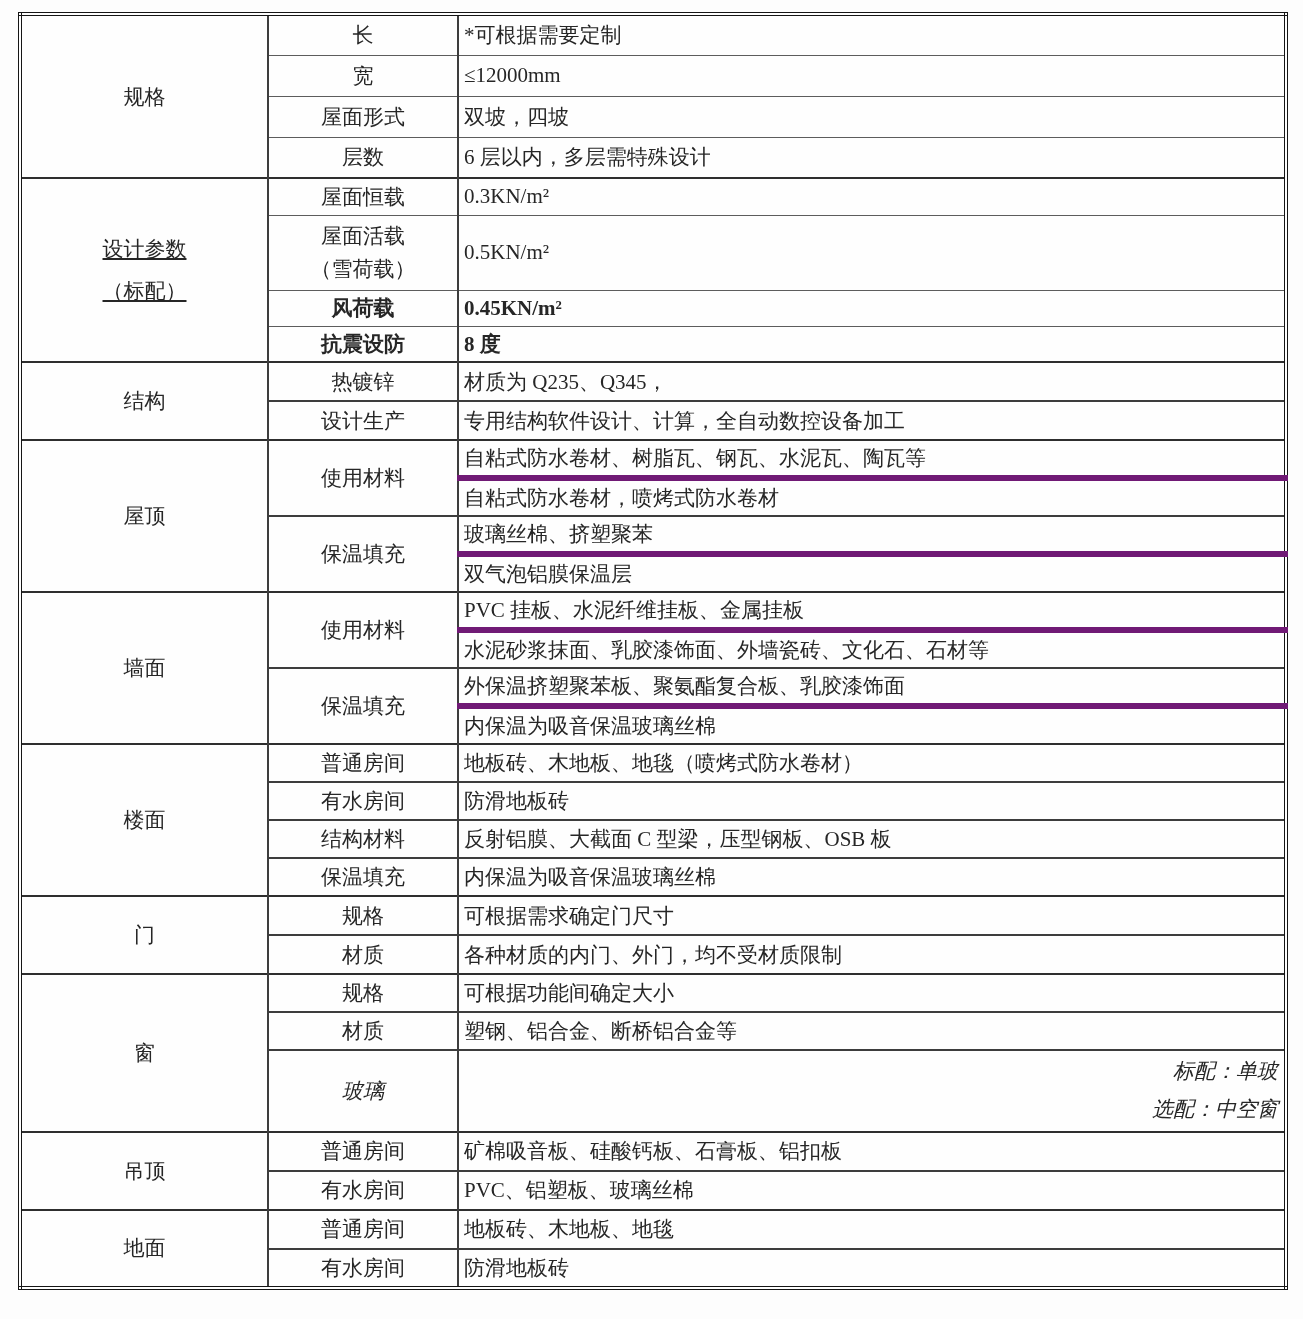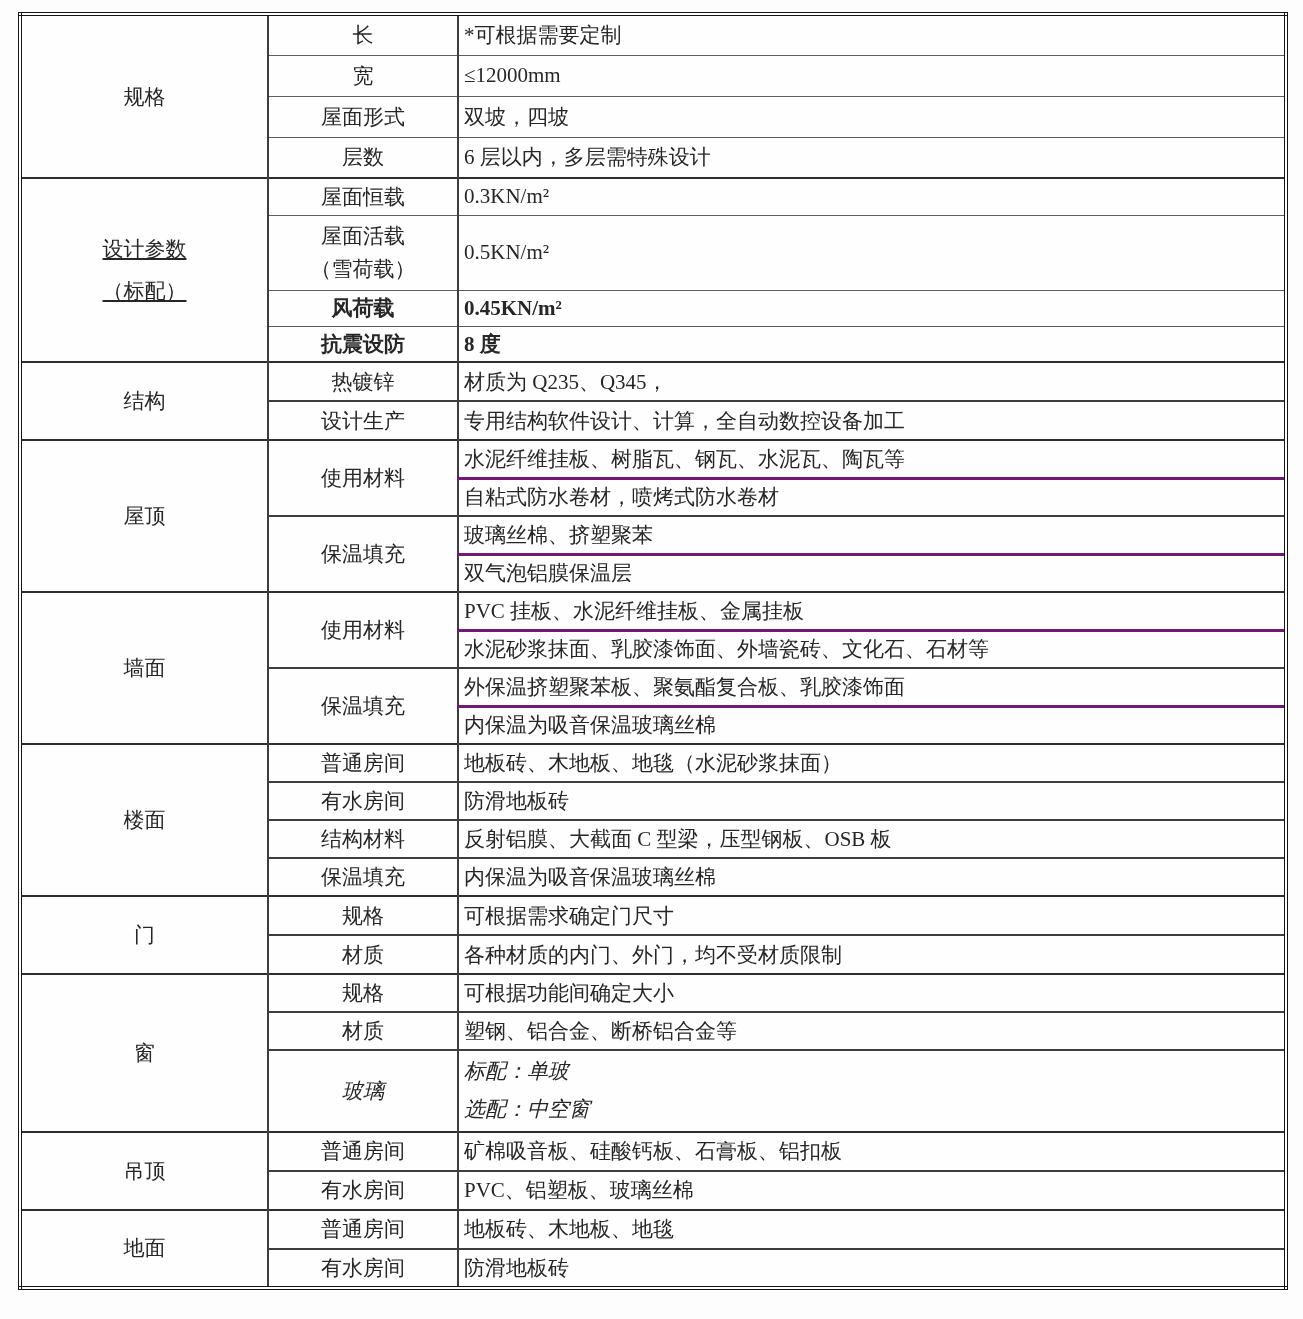--- a/index.html
+++ b/index.html
@@ -26,27 +26,27 @@
   col.c3{width:828px;}
   td{
     border-left:2px solid #3d3d3d;
     border-top:2px solid #3d3d3d;
     padding:0;
     vertical-align:middle;
     overflow:hidden;
   }
   tr.sec td{border-top:2px solid #2e2e2e;}
   tr.thin td{border-top-width:1px;border-top-color:#5c5c5c;}
-  td.hairline{border-top:3px solid #701a75;}
+  td.hairline{border-top:6px solid #701a75;}
   td.cat,td.sub{text-align:center;}
   td.val{text-align:left;padding:2px 6px 2px 5px;}
   .ml span{display:block;}
   td.cat .ml span{line-height:2.0;text-decoration:underline;}
   td.sub .ml span{line-height:1.55;}
-  td.val .ml span{line-height:1.8;}
+  td.val .ml span{line-height:1.8;text-align:right;}
   
   .h41{height:41px;}
   .h37{height:37px;}
   .h75{height:75px;padding-left:46px;}
   .h36{height:36px;font-weight:bold;}
   .h39{height:39px;}
   .h38{height:38px;}
   .h76{height:76px;font-style:italic;}
 </style>
 </head>
@@ -113,21 +113,21 @@
       <td class="val"><span>材质为 Q235、Q345，</span></td>
     </tr>
     <tr class="h39">
       <td class="sub"><span>设计生产</span></td>
       <td class="val"><span>专用结构软件设计、计算，全自动数控设备加工</span></td>
     </tr>
 
     <tr class="sec h38">
       <td class="cat" rowspan="4"><span>屋顶</span></td>
       <td class="sub" rowspan="2"><span>使用材料</span></td>
-      <td class="val"><span>水泥纤维挂板、树脂瓦、钢瓦、水泥瓦、陶瓦等</span></td>
+      <td class="val"><span>自粘式防水卷材、树脂瓦、钢瓦、水泥瓦、陶瓦等</span></td>
     </tr>
     <tr class="h38">
       <td class="val hairline"><span>自粘式防水卷材，喷烤式防水卷材</span></td>
     </tr>
     <tr class="h38">
       <td class="sub" rowspan="2"><span>保温填充</span></td>
       <td class="val"><span>玻璃丝棉、挤塑聚苯</span></td>
     </tr>
     <tr class="h38">
       <td class="val hairline"><span>双气泡铝膜保温层</span></td>
@@ -145,21 +145,21 @@
       <td class="sub" rowspan="2"><span>保温填充</span></td>
       <td class="val"><span>外保温挤塑聚苯板、聚氨酯复合板、乳胶漆饰面</span></td>
     </tr>
     <tr class="h38">
       <td class="val hairline"><span>内保温为吸音保温玻璃丝棉</span></td>
     </tr>
 
     <tr class="sec h38">
       <td class="cat" rowspan="4"><span>楼面</span></td>
       <td class="sub"><span>普通房间</span></td>
-      <td class="val"><span>地板砖、木地板、地毯（水泥砂浆抹面）</span></td>
+      <td class="val"><span>地板砖、木地板、地毯（喷烤式防水卷材）</span></td>
     </tr>
     <tr class="h38">
       <td class="sub"><span>有水房间</span></td>
       <td class="val"><span>防滑地板砖</span></td>
     </tr>
     <tr class="h38">
       <td class="sub"><span>结构材料</span></td>
       <td class="val"><span>反射铝膜、大截面 C 型梁，压型钢板、OSB 板</span></td>
     </tr>
     <tr class="h38">

